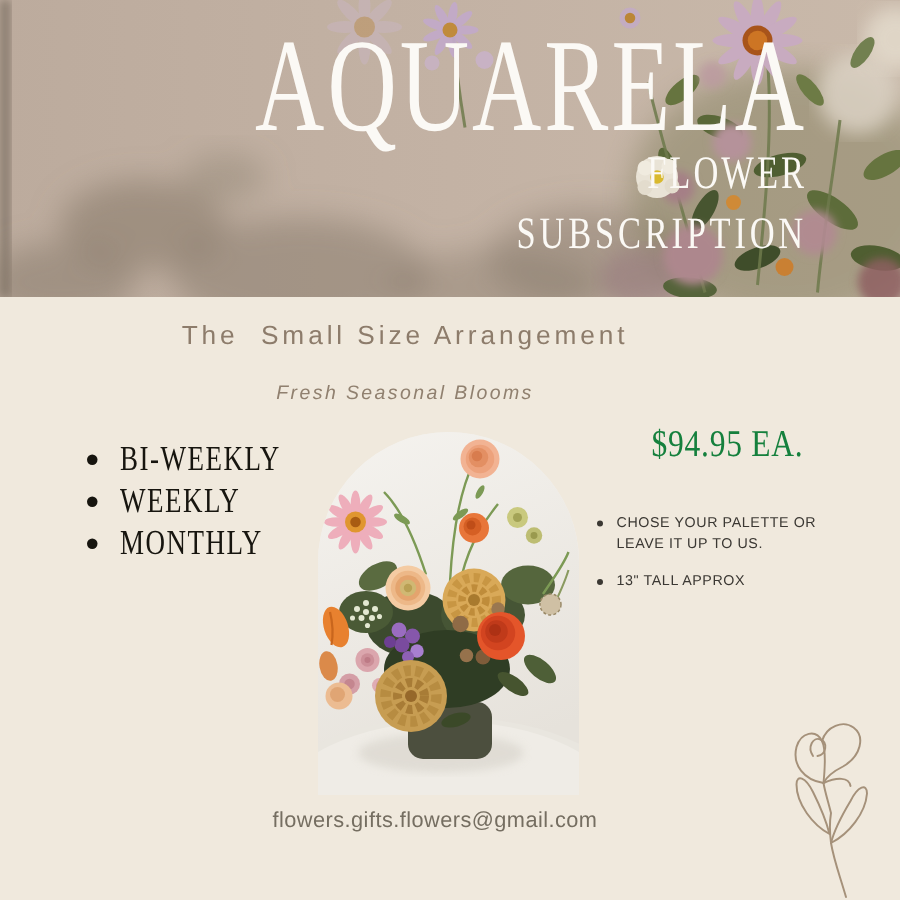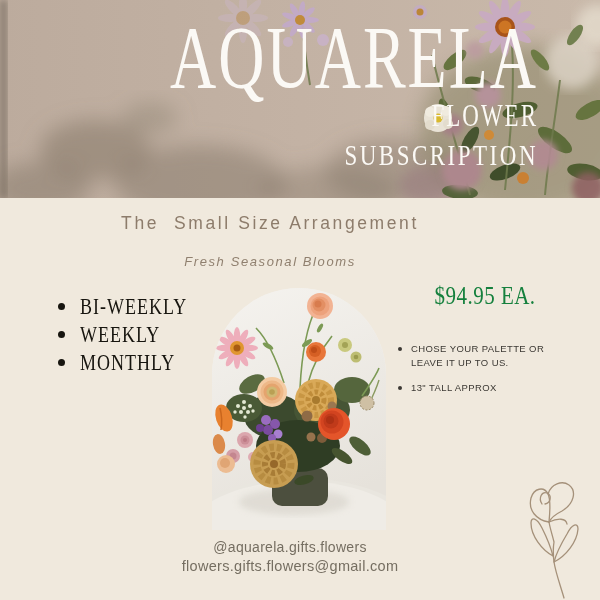--- a/index.html
+++ b/index.html
@@ -371,21 +371,20 @@
       <span class="detail-dot"></span>
       <span class="detail-text">CHOSE YOUR PALETTE OR LEAVE IT UP TO US.</span>
     </li>
     <li>
       <span class="detail-dot"></span>
       <span class="detail-text">13" TALL APPROX</span>
     </li>
   </ul>
 
   <div class="footer">
-    <div class="footer-line1">@aquarela.gifts.flowers</div>
     <div class="footer-line2">flowers.gifts.flowers@gmail.com</div>
   </div>
 
   <svg class="line-art" viewBox="0 0 100 122">
     <g stroke="#a5917a" stroke-width="1.3" fill="none" stroke-linecap="round">
 
       <path d="M66,120 C62,106 58,96 56,84 C55,76 55,70 56,64 C54,56 52,50 51,44"></path>
 
       <path d="M56,84 C68,78 79,64 80,51 C80,44 74,46 69,56 C63,66 58,76 56,84"></path>
 

